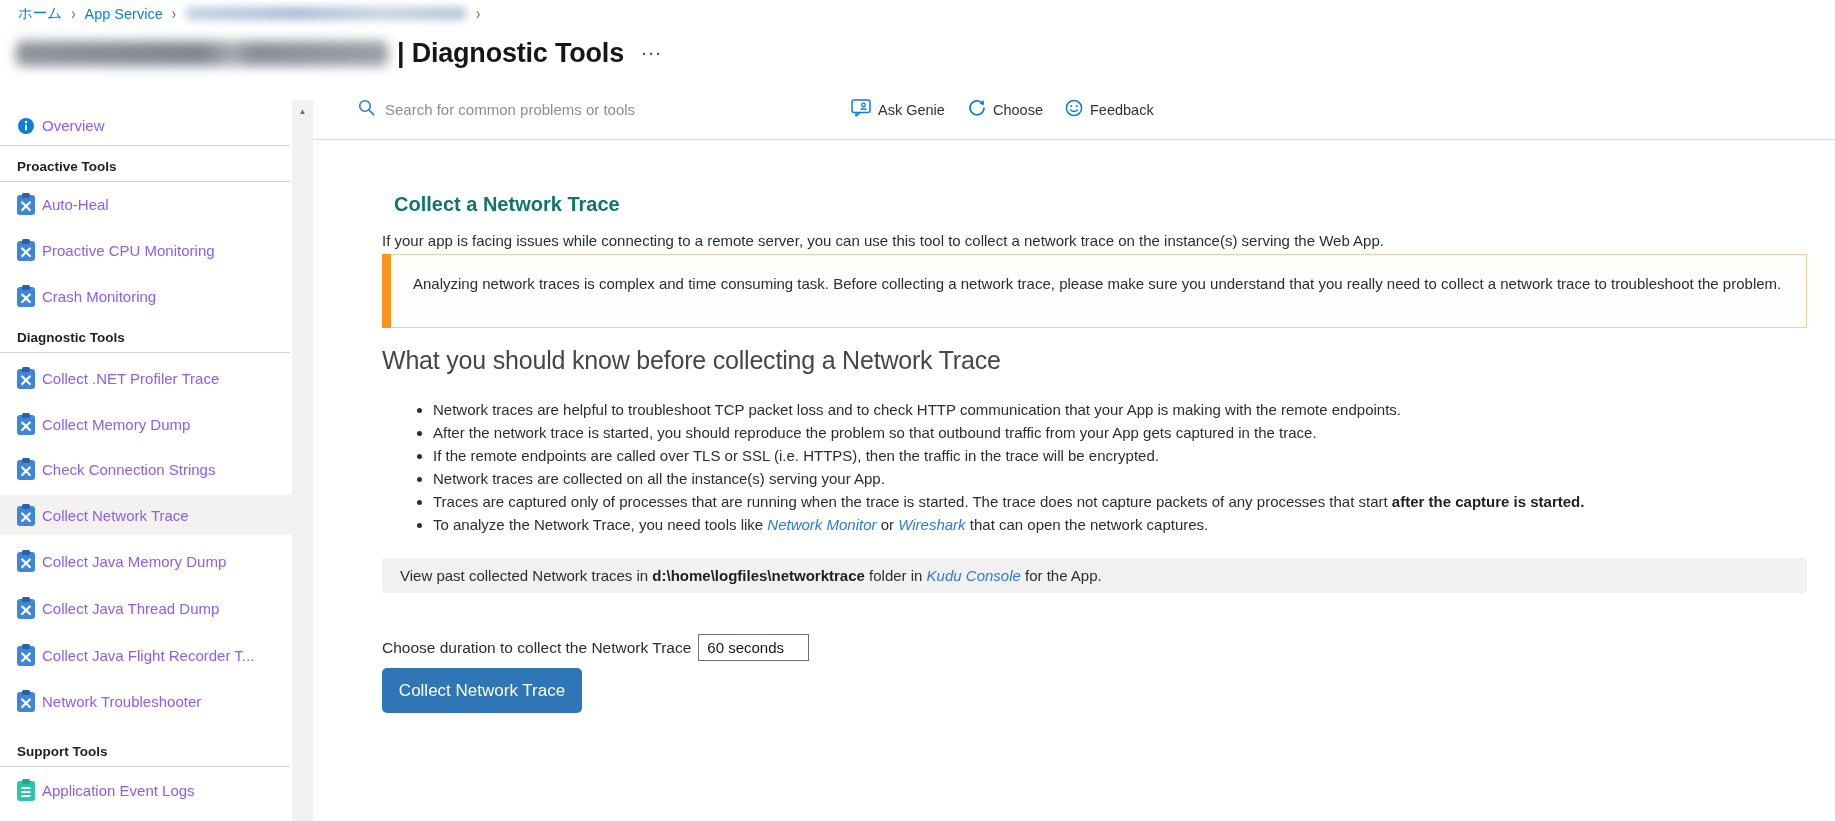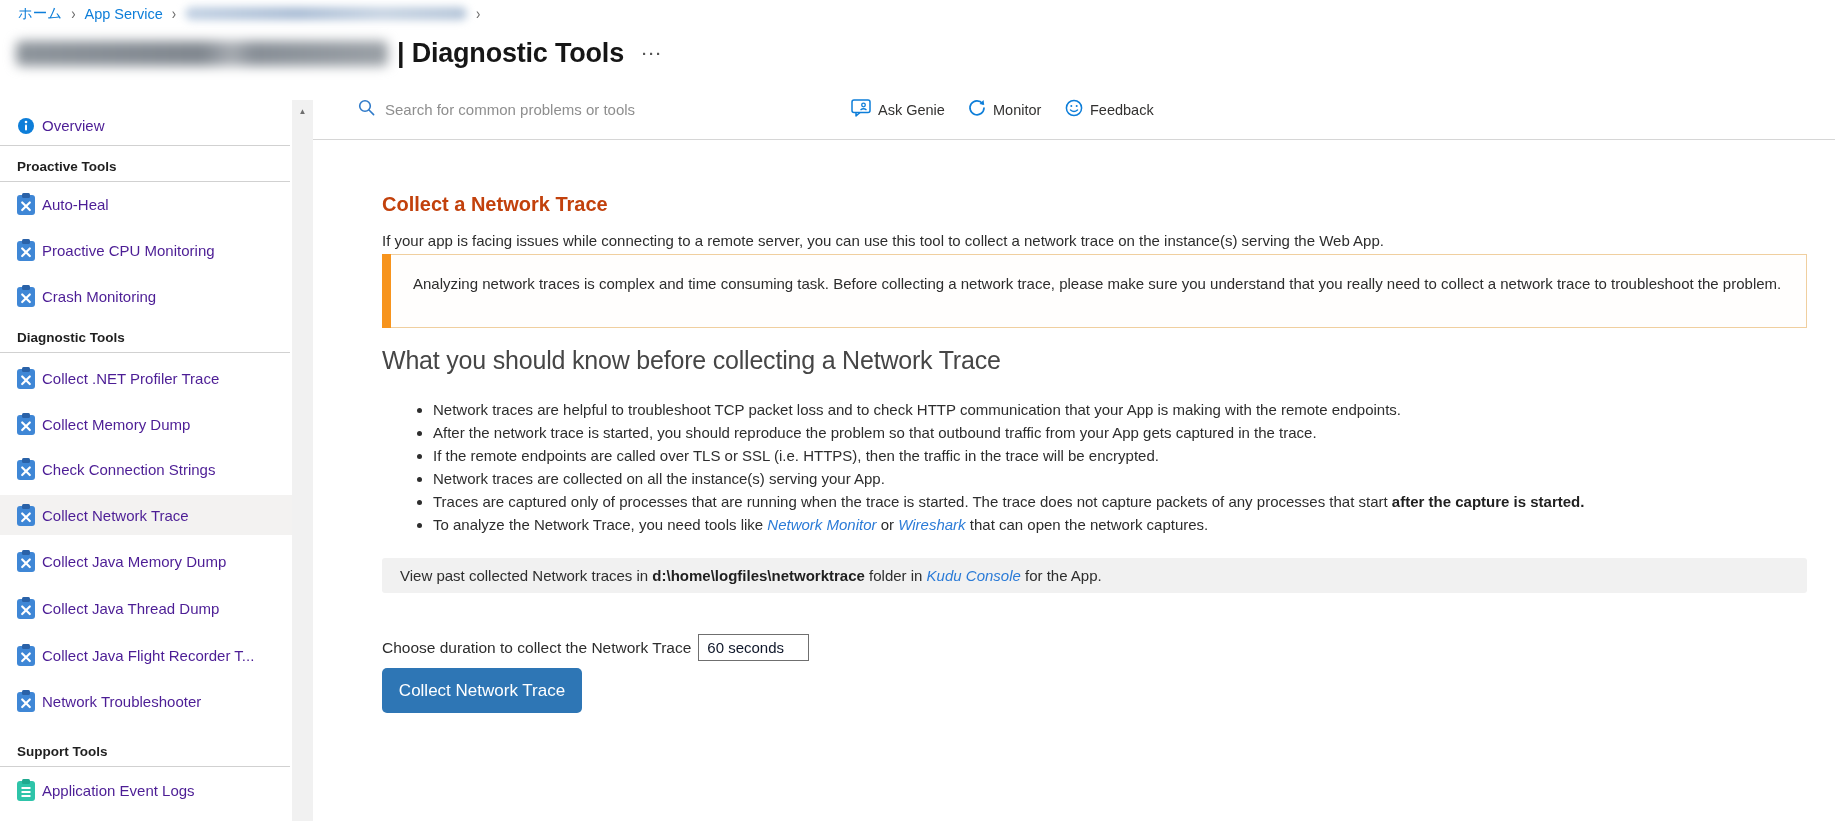--- a/index.html
+++ b/index.html
@@ -16,21 +16,21 @@
   .titlebar { position:absolute; left:16px; top:38px; display:flex; align-items:center; }
   .title-blob { width:372px; height:25px; border-radius:5px; filter:blur(6px);
     background:linear-gradient(90deg,#8d949b 0%,#7f868e 50%,#a6abb1 58%,#868d95 64%,#9aa0a6 100%); }
   .page-title { font-size:27px; font-weight:600; color:#161616; margin-left:9px; letter-spacing:-0.2px; }
   .title-ellipsis { margin-left:18px; color:#555; font-size:15px; letter-spacing:2px; font-weight:700; }
 
   
   .sidebar { position:absolute; left:0; top:85px; width:292px; bottom:0; background:#fff; }
   .side-row { position:absolute; left:0; width:292px; height:40px; display:flex; align-items:center; cursor:pointer; }
   .side-row .ic { position:absolute; left:17px; width:18px; height:22px; }
-  .side-row .lbl { position:absolute; left:42px; font-size:15px; color:#4c1d95; white-space:nowrap; }
+  .side-row .lbl { position:absolute; left:42px; font-size:15px; color:#8b5cf6; white-space:nowrap; }
   .side-row.selected { background:#f3f2f1; }
   .side-row.overview-row { border-bottom:1px solid #d1d1d1; width:290px; }
   .side-header { position:absolute; left:0; width:290px; height:32px; border-bottom:1px solid #d1d1d1;
     display:flex; align-items:flex-end; padding:0 0 7px 17px; font-size:13.5px; font-weight:700; color:#1f1f1f; }
 
   
   .v-scroll { position:absolute; left:292px; top:100px; width:21px; height:721px; background:#f1f1f1; }
   .v-scroll .arrow { display:block; text-align:center; padding-top:7px; font-size:8px; color:#6e6e6e; }
 
   
@@ -38,21 +38,21 @@
   .searchwrap { position:absolute; left:45px; top:14px; display:flex; align-items:center; gap:10px; }
   .search-input { border:none; outline:none; width:300px; font-size:15px; color:#333;
     font-family:"Liberation Sans","DejaVu Sans",sans-serif; background:transparent; }
   .search-input::placeholder { color:#8e8e8e; }
   .tb-btn { position:absolute; top:14px; display:flex; align-items:center; gap:7px; cursor:pointer;
     font-size:14.5px; color:#323130; background:none; border:none; font-family:inherit; }
   .tb-askgenie { left:538px; } .tb-refresh { left:655px; } .tb-feedback { left:752px; }
 
   
   .content { position:absolute; left:382px; top:140px; width:1425px; bottom:0; font-size:15px; color:#2d2d2d; }
-  .content h2 { position:absolute; top:53px; left:0; font-size:20px; font-weight:700; color:#c2410c; }
+  .content h2 { position:absolute; top:53px; left:12px; font-size:20px; font-weight:700; color:#0f766e; }
   .intro { position:absolute; top:90px; left:0; right:0; line-height:21px; }
   .warnbox { position:absolute; top:114px; left:0; right:0; height:74px; border:1px solid #f0cf9f;
     border-left:none; background:#fffefd; }
   .warnbox .accent { position:absolute; left:0; top:-1px; bottom:-1px; width:9px; background:#f7941d; }
   .warnbox .wtext { position:absolute; left:31px; right:20px; top:17px; line-height:24px; }
   .section-h { position:absolute; top:206px; left:0; font-size:25px; font-weight:300; color:#464646; letter-spacing:-0.2px; }
   .bullets { position:absolute; top:258px; left:0; right:0; padding-left:51px; }
   .bullets li { line-height:23px; }
   .infobar { position:absolute; top:418px; left:0; right:0; height:35px; background:#f1f1f1; border-radius:3px;
     display:flex; align-items:center; padding-left:18px; }
@@ -234,21 +234,21 @@
       </span>
       <span>Ask Genie</span>
     </button>
     <button class="tb-btn tb-refresh">
       <span>
         <svg width="18" height="18" viewBox="0 0 18 18">
             <path d="M14.5 4.5 A7 7 0 1 0 16 9" fill="none" stroke="#0d7ed9" stroke-width="1.7" stroke-linecap="round"></path>
             <polygon points="15.6,1 16.2,6 11.5,5" fill="#0d7ed9"></polygon>
           </svg>
       </span>
-      <span>Monitor</span>
+      <span>Choose</span>
     </button>
     <button class="tb-btn tb-feedback">
       <span>
         <svg width="18" height="18" viewBox="0 0 18 18">
             <circle cx="9" cy="9" r="7.6" fill="none" stroke="#0d7ed9" stroke-width="1.5"></circle>
             <circle cx="6.3" cy="7" r="1" fill="#0d7ed9"></circle>
             <circle cx="11.7" cy="7" r="1" fill="#0d7ed9"></circle>
             <path d="M5.5 11 q3.5 3 7 0" fill="none" stroke="#0d7ed9" stroke-width="1.4" stroke-linecap="round"></path>
           </svg>
       </span>

